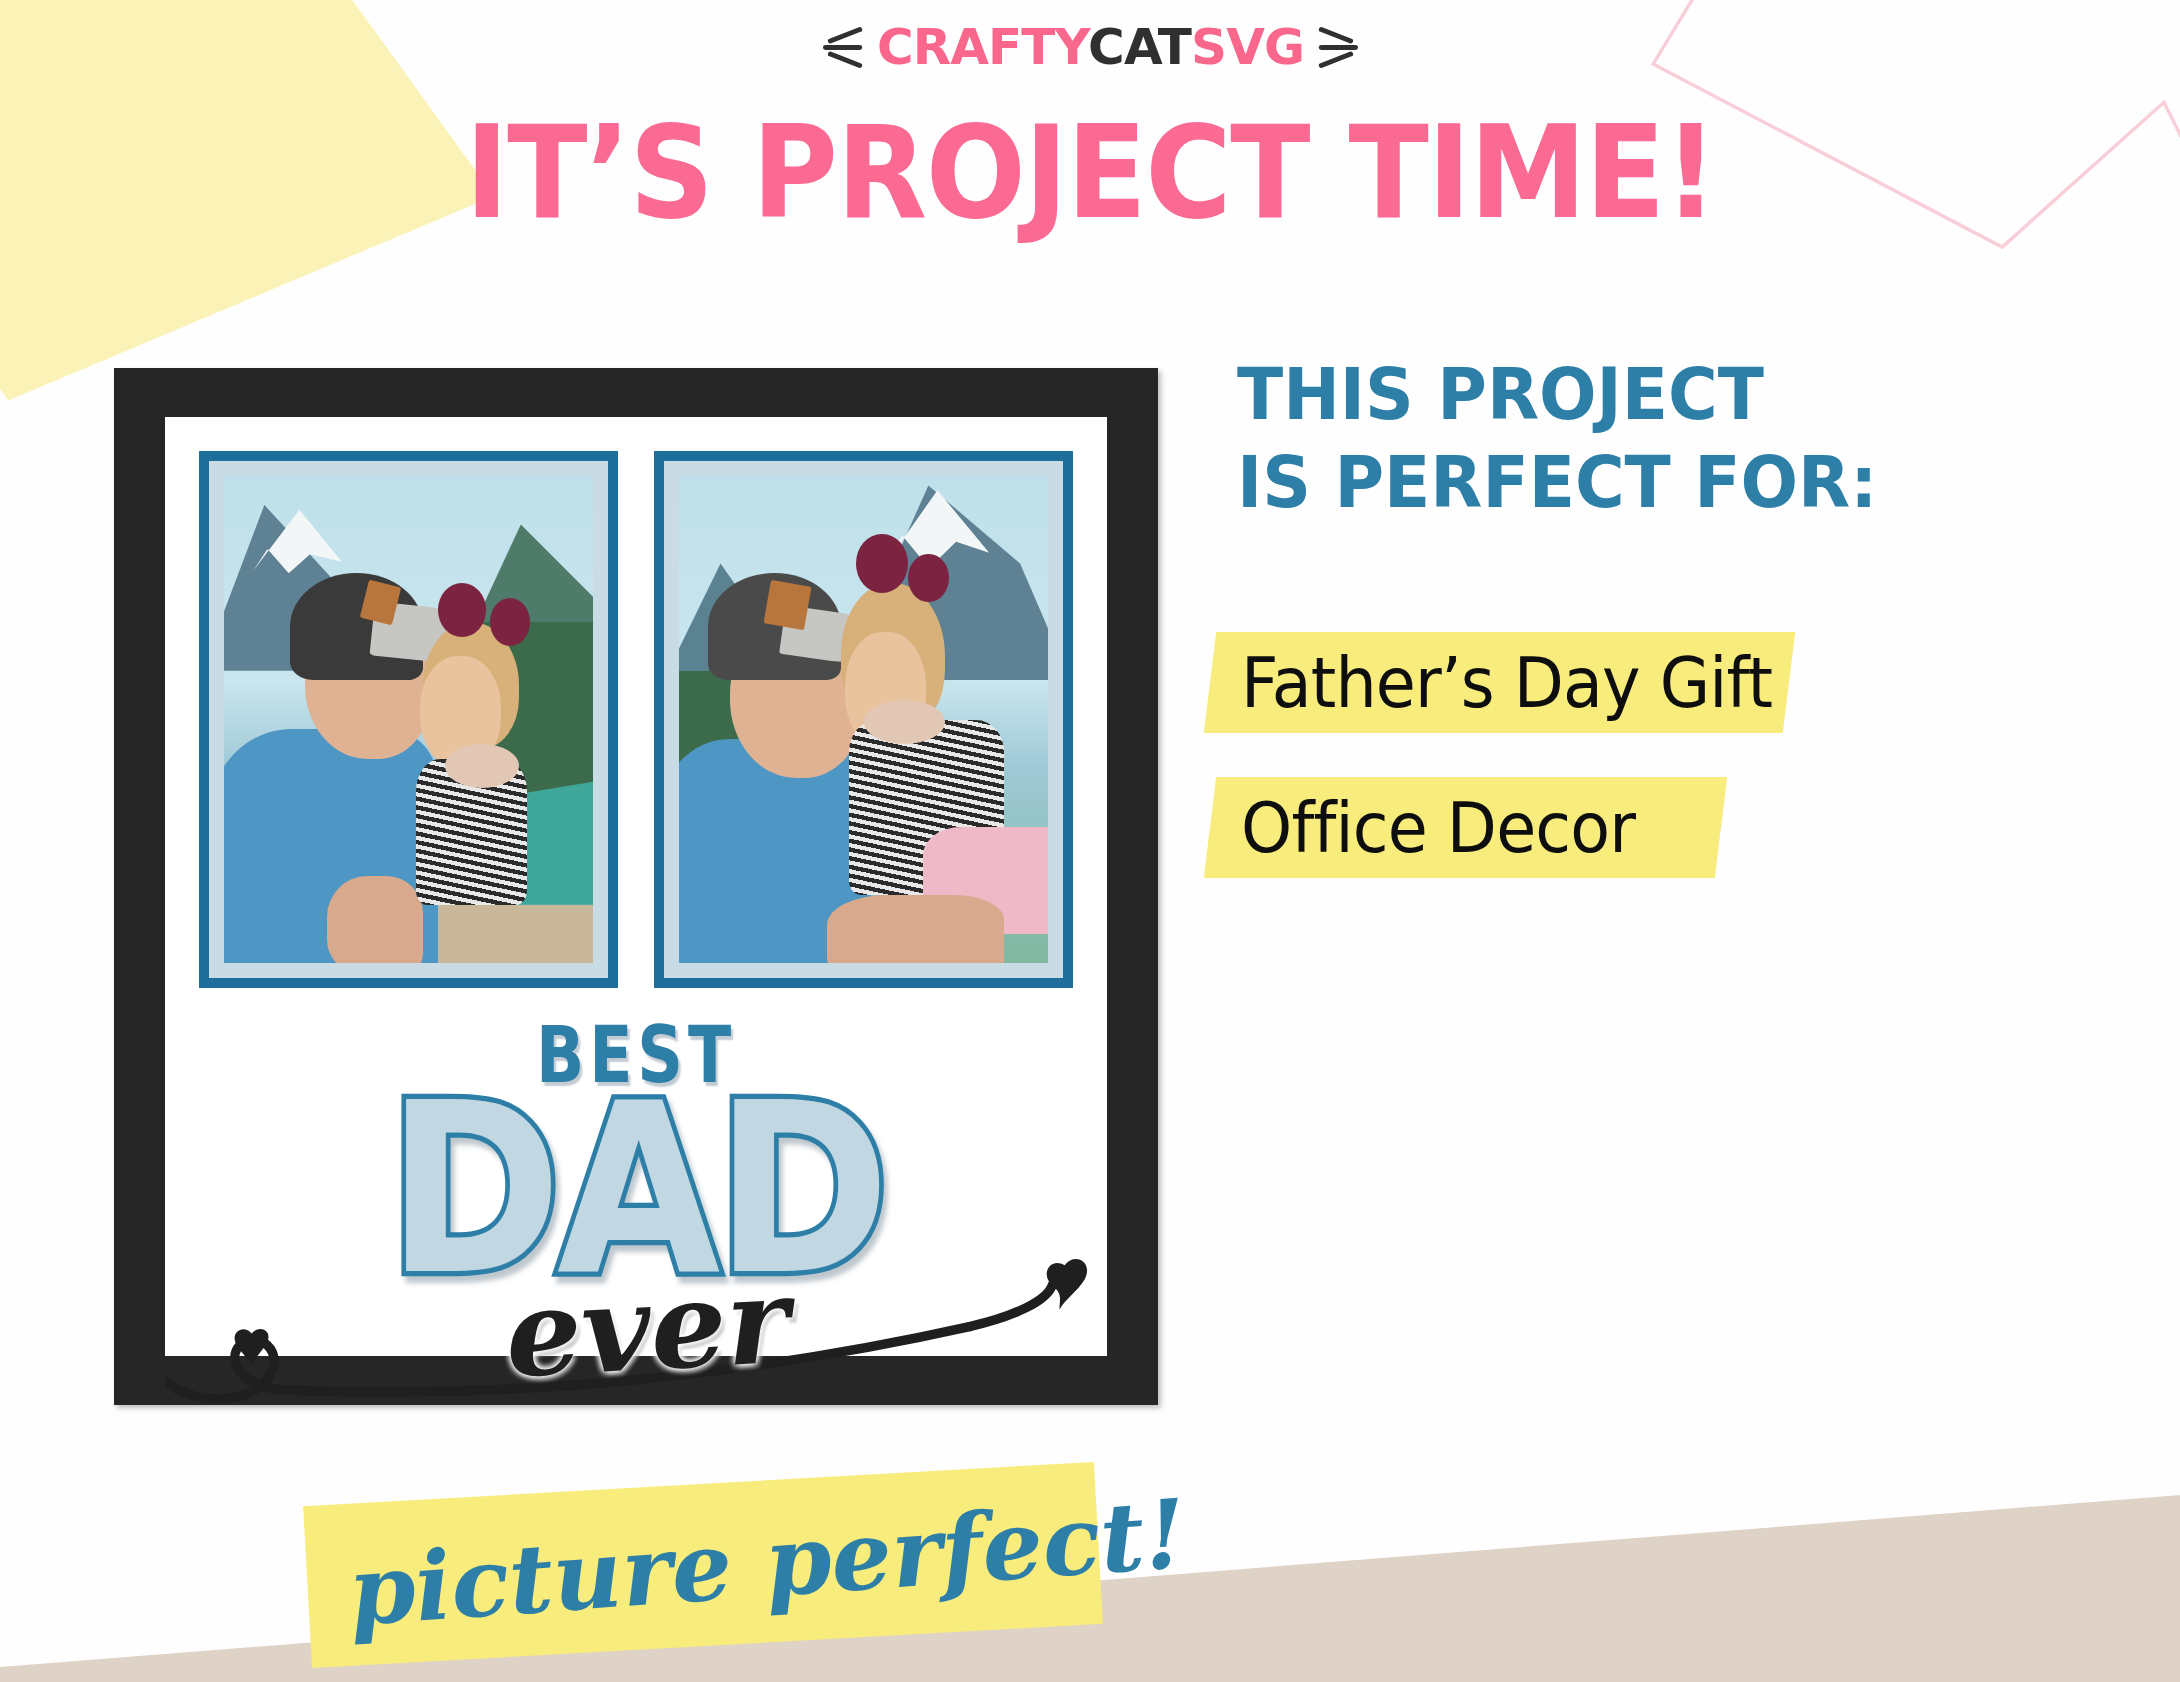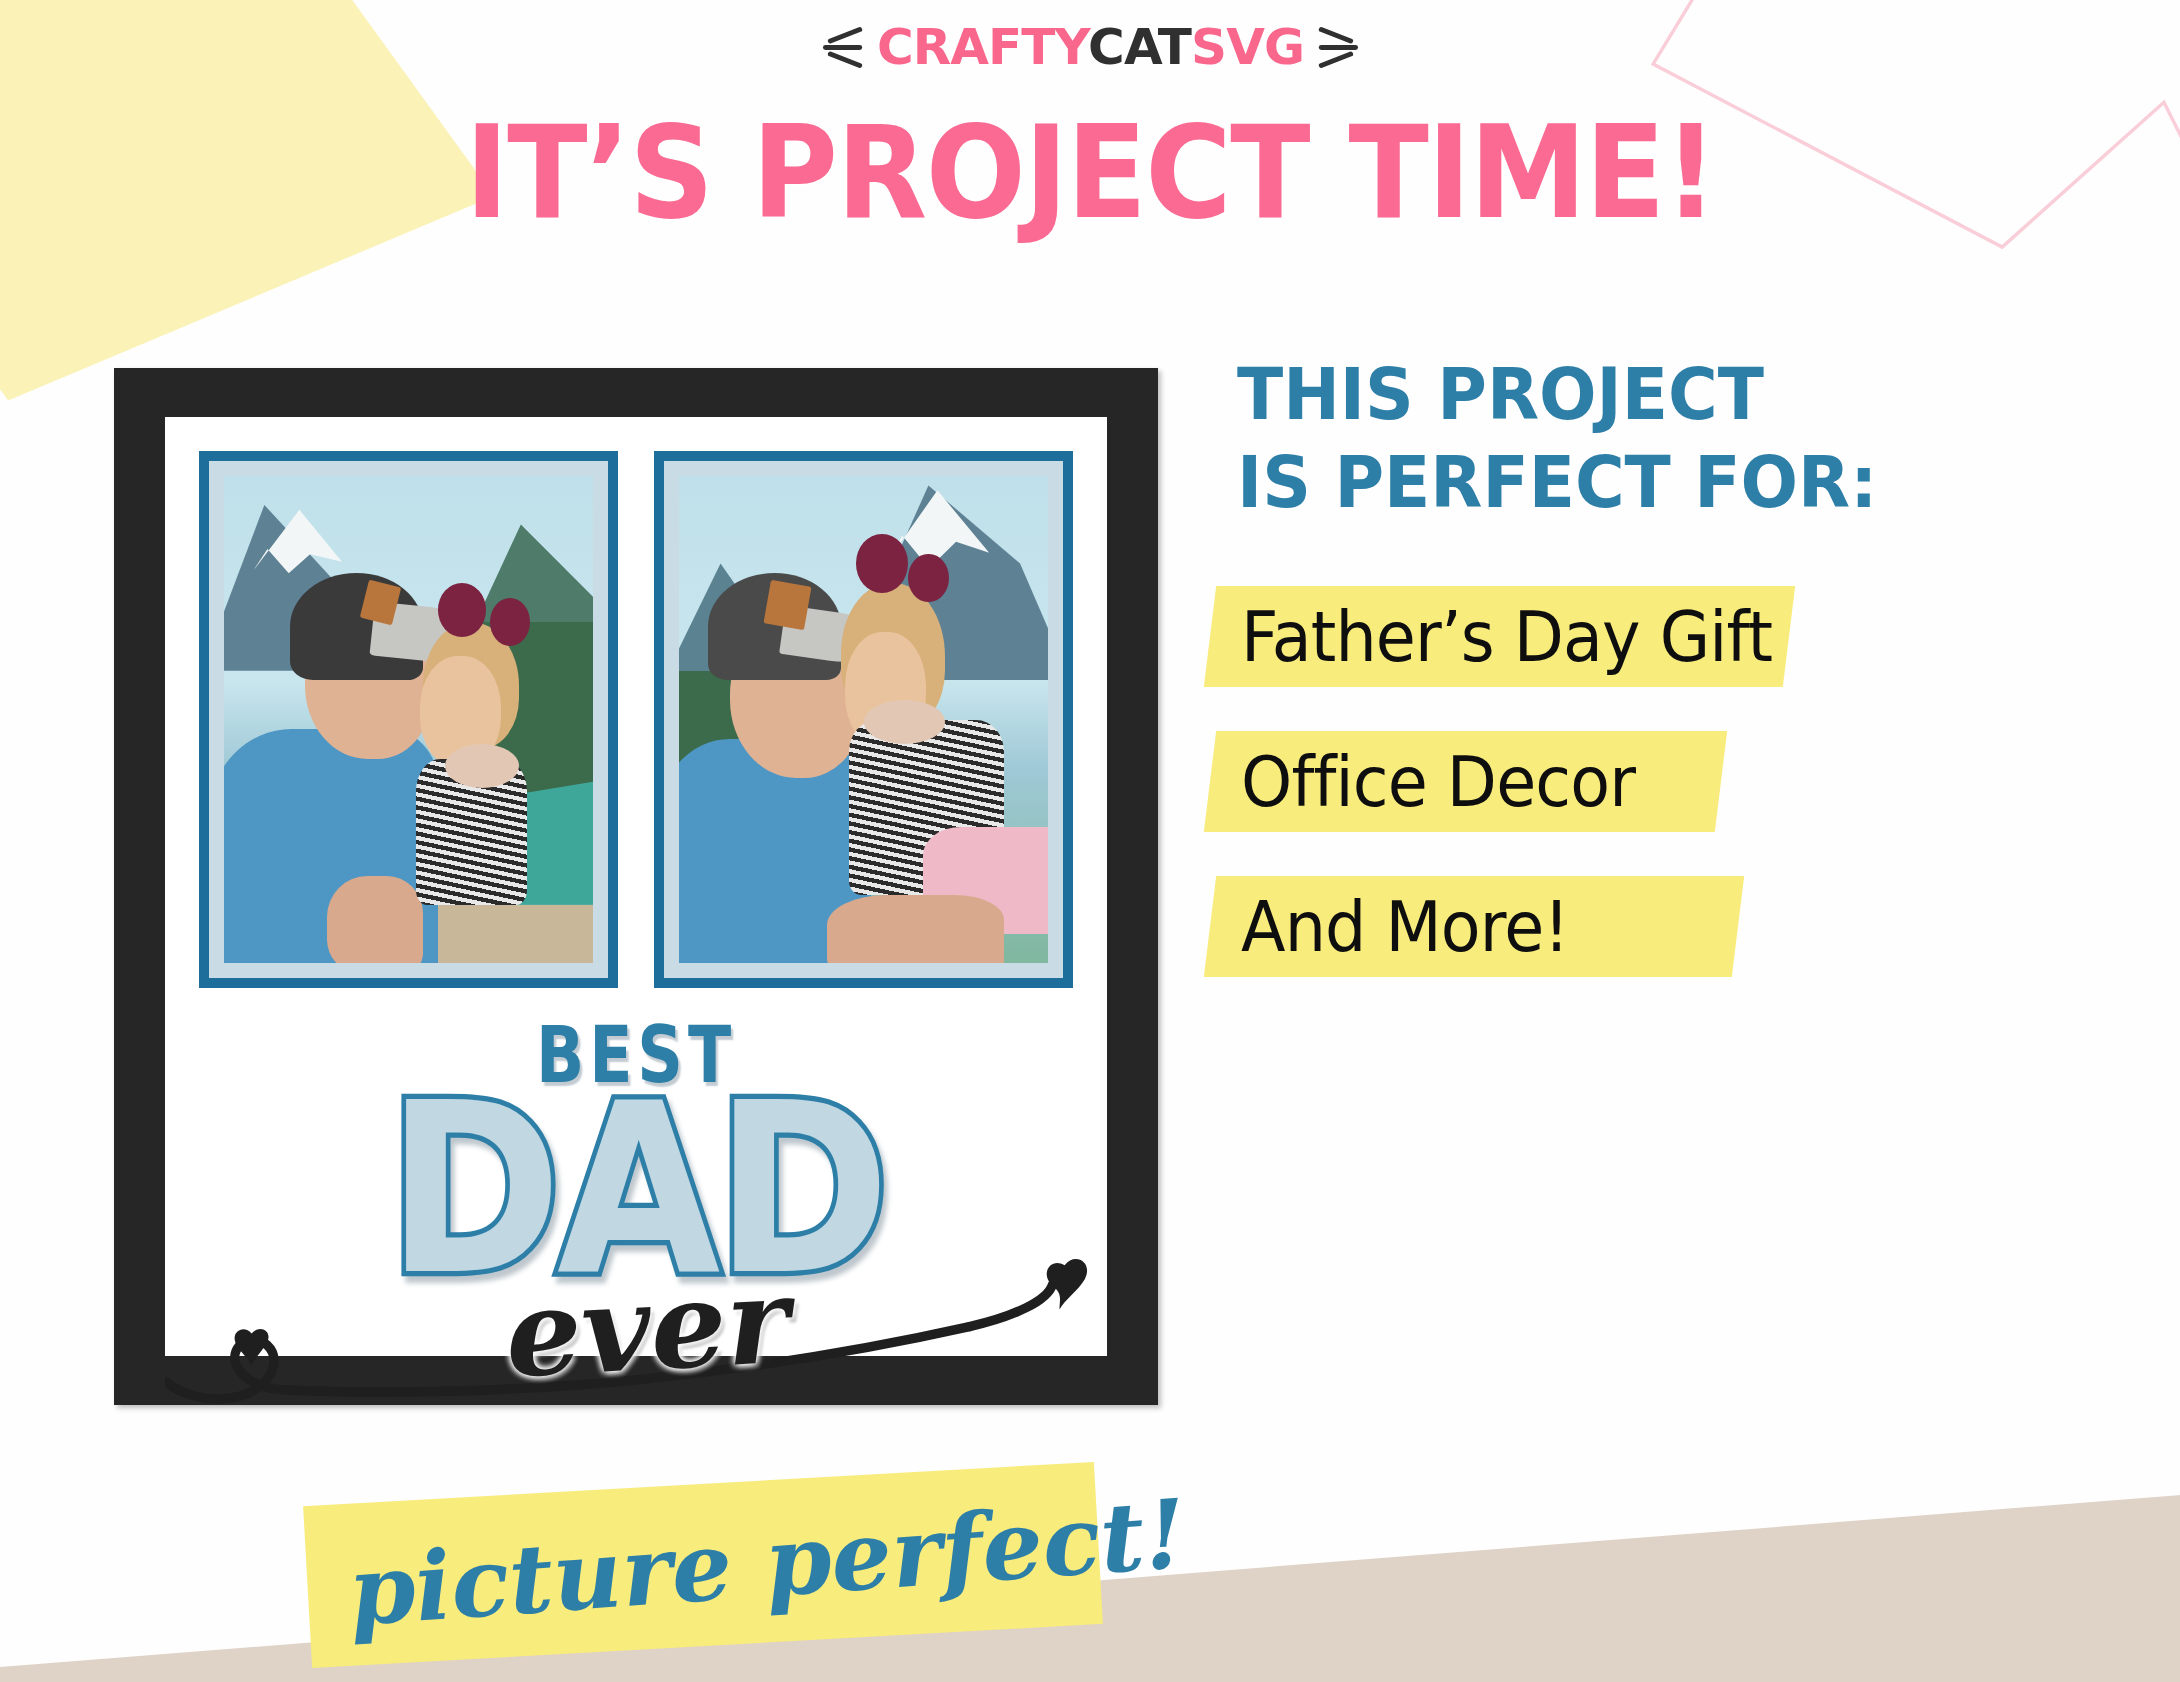--- a/index.html
+++ b/index.html
@@ -116,21 +116,21 @@
     text-shadow:0 0 7.7px #fff, 0 0 7.7px #fff, 0 0 7.7px #fff, 3.4px 5.1px 2.6px rgba(90,90,90,.4);
   }
 
   
   #perfect-for-heading {
     position:absolute; left:1237px; top:351px; width:818px;
     font-family:"DejaVu Sans", sans-serif; font-weight:bold;
     font-size:72px; line-height:1.22; color:#2E7FA8; letter-spacing:0px;
     transform:scaleX(0.94); transform-origin:left top;
   }
-  #use-list { position:absolute; left:1210px; top:579px; width:920px; }
+  #use-list { position:absolute; left:1210px; top:625px; width:920px; }
   .use-item { position:relative; height:145px; }
   .use-bar {
     position:absolute; left:0; top:6.8px; height:101px; background:#F8EC7C;
     transform:skewX(-7deg);
   }
   .use-label {
     position:absolute; left:31px; top:13.6px; height:89px;
     display:flex; align-items:center;
     font-family:"DejaVu Sans", sans-serif; font-weight:normal;
     font-size:70px; color:#0E0E0E; letter-spacing:-0.9px;
@@ -268,23 +268,19 @@
 
 <div id="use-list">
   <div class="use-item">
     <div class="use-bar" style="width: 579px; background: rgb(248, 236, 124);"></div>
     <div class="use-label">Father’s Day Gift</div>
   </div>
   <div class="use-item">
     <div class="use-bar" style="width: 511px; background: rgb(248, 236, 124);"></div>
     <div class="use-label">Office Decor</div>
   </div>
-  <div class="use-item">
-    <div class="use-bar" style="width: 528px; background: rgb(248, 236, 124);"></div>
-    <div class="use-label">And More!</div>
-  </div>
 </div>
 
 <div id="picture-perfect">
   <div id="pp-bar"></div>
   <div id="pp-text">picture perfect!</div>
 </div>
 
 
 </body></html>

